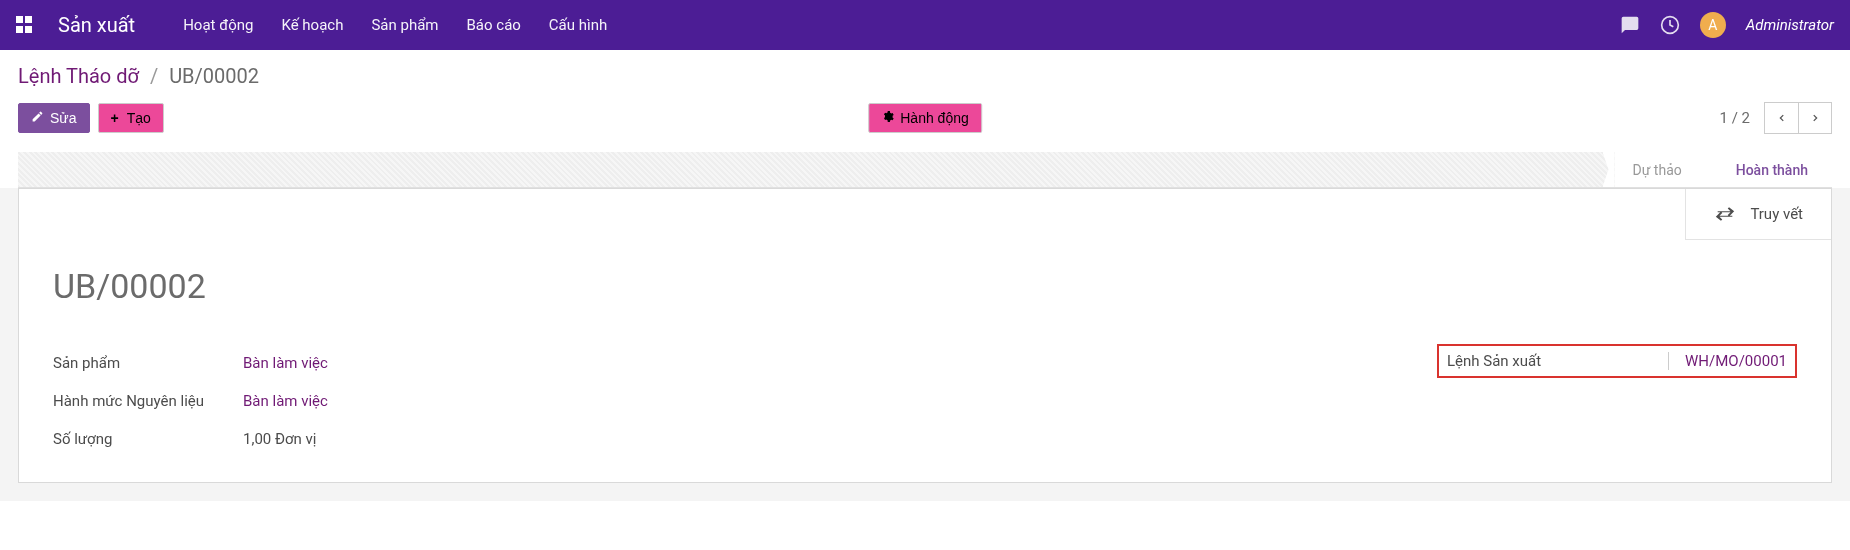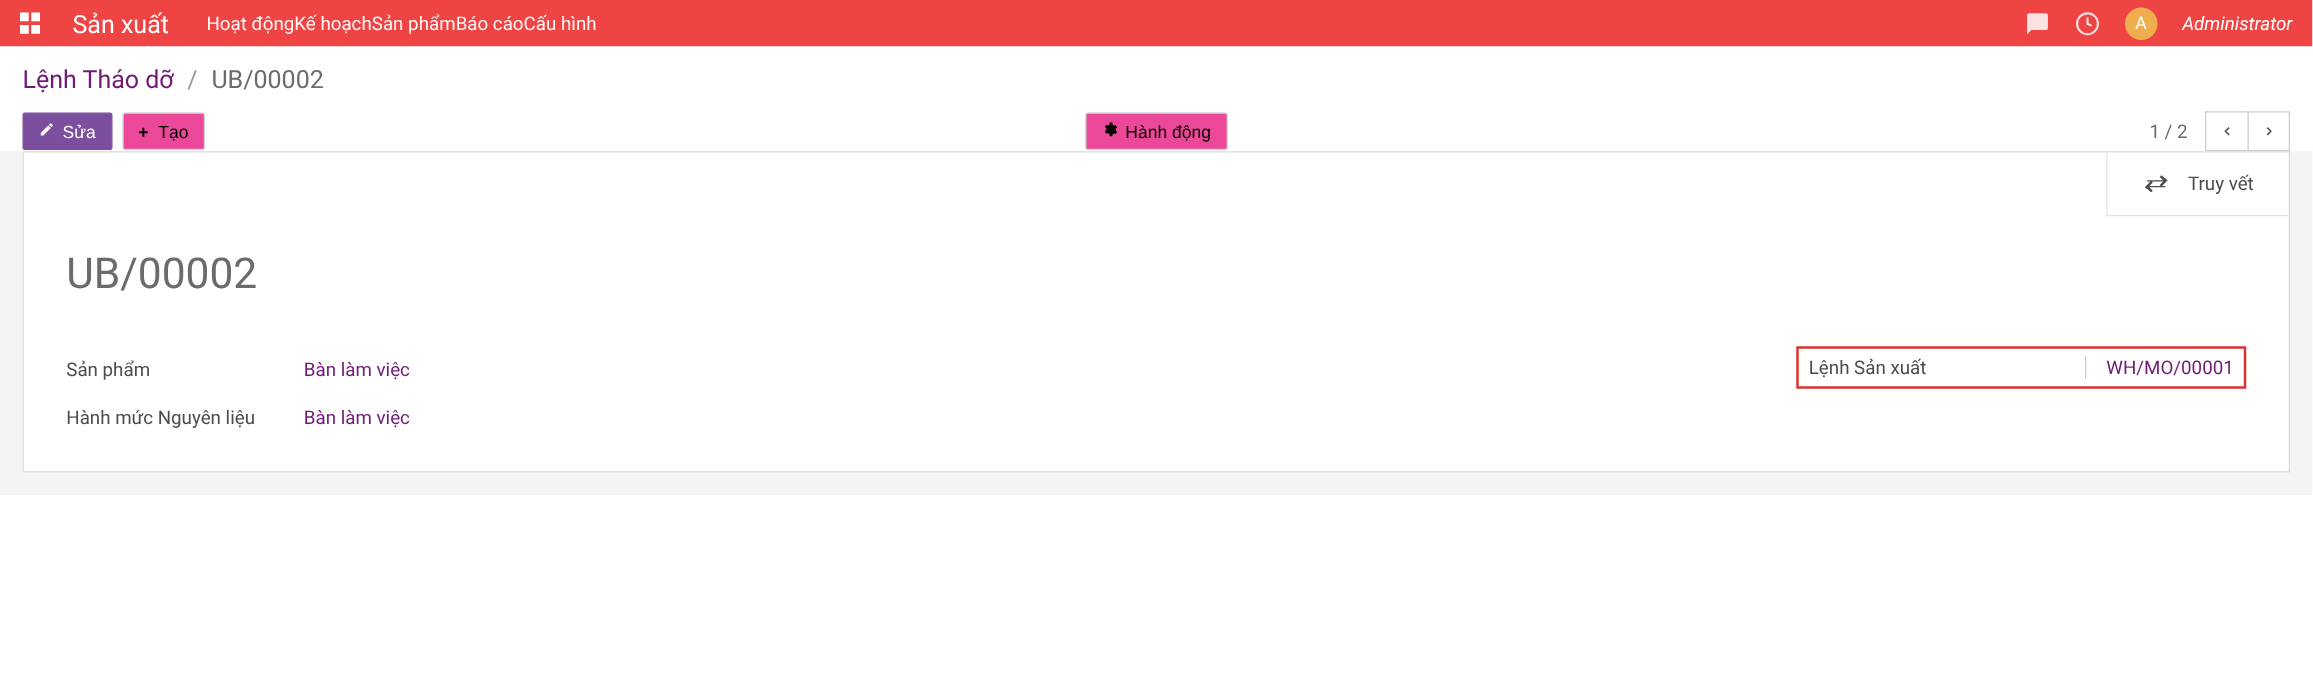--- a/index.html
+++ b/index.html
@@ -1,24 +1,24 @@
 <!DOCTYPE html>
 <html><head>
 <meta charset="utf-8">
 <style>
   * { box-sizing: border-box; margin: 0; padding: 0; }
   body { font-family: -apple-system, BlinkMacSystemFont, "Segoe UI", Roboto, Arial, sans-serif; font-size: 14px; color: #4c4c4c; background: #fff; }
 
   
-  .navbar { background: #ef4444; color: #fff; height: 37px; display: flex; align-items: center; padding: 0 16px; }
+  .navbar { background: #4c1d95; color: #fff; height: 50px; display: flex; align-items: center; padding: 0 16px; }
   .navbar-left { display: flex; align-items: center; gap: 18px; }
   .apps-icon { display: inline-flex; flex-wrap: wrap; width: 18px; height: 18px; gap: 2px; }
   .apps-icon span { width: 7px; height: 7px; background: #fff; }
   .brand { font-size: 20px; font-weight: 400; margin-left: 6px; }
-  .nav-menu { display: flex; margin-left: 12px; }
+  .nav-menu { display: flex; gap: 28px; margin-left: 30px; }
   .nav-menu a { color: #fff; text-decoration: none; font-size: 15px; opacity: 0.95; }
   .navbar-right { margin-left: auto; display: flex; align-items: center; gap: 20px; }
   .navbar-right .icon { fill: #fff; opacity: 0.85; cursor: pointer; }
   .avatar { width: 26px; height: 26px; border-radius: 50%; background: #f0ad4e; color: #fff; display: flex; align-items: center; justify-content: center; font-size: 14px; }
   .user-label { font-size: 15px; font-style: italic; }
 
   
   .control-area { padding: 14px 18px 0 18px; }
   .breadcrumb { font-size: 20px; color: #6b6b6b; margin-bottom: 14px; }
   .breadcrumb .bc-root { color: #701a75; }
@@ -140,20 +140,26 @@
           </button>
         <button>
             <svg width="10" height="14" viewBox="0 0 24 24">
               <path d="M9 5l7 7-7 7" fill="none" stroke="#555" stroke-width="3"></path>
             </svg>
           </button>
       </div>
     </div>
   </div>
 
+  <div class="status-bar">
+    <div class="status-steps">
+      <div class="status-step first">Dự thảo</div>
+      <div class="status-step active">Hoàn thành</div>
+    </div>
+  </div>
 </div>
 
 <div class="sheet-wrap">
   <div class="sheet">
     <div class="sheet-header-btns">
       <div class="stat-btn">
         <svg viewBox="0 0 24 24">
             <path d="M4 9h14l-3-3 1.4-1.4L22 9l-5.6 5.6L15 13l3-3H4V9zm16 6H6l3 3-1.4 1.4L2 15l5.6-5.6L9 11l-3 3h14v2z" fill="#4c4c4c"></path>
           </svg>
         <span>Truy vết</span>
@@ -167,20 +173,24 @@
 
         <div class="form-col">
           <div class="form-row">
             <div class="form-label">Sản phẩm</div>
             <div class="form-value link">Bàn làm việc</div>
           </div>
           <div class="form-row">
             <div class="form-label">Hành mức Nguyên liệu</div>
             <div class="form-value link">Bàn làm việc</div>
           </div>
+          <div class="form-row">
+            <div class="form-label">Số lượng</div>
+            <div class="form-value">1,00  Đơn vị</div>
+          </div>
         </div>
 
         <div class="form-col" style="max-width:360px;">
           <div class="highlight-row">
             <div class="form-label" style="width:auto; flex:1;">Lệnh Sản xuất</div>
             <div class="divider"></div>
             <div class="form-value link">WH/MO/00001</div>
           </div>
         </div>
       </div>

